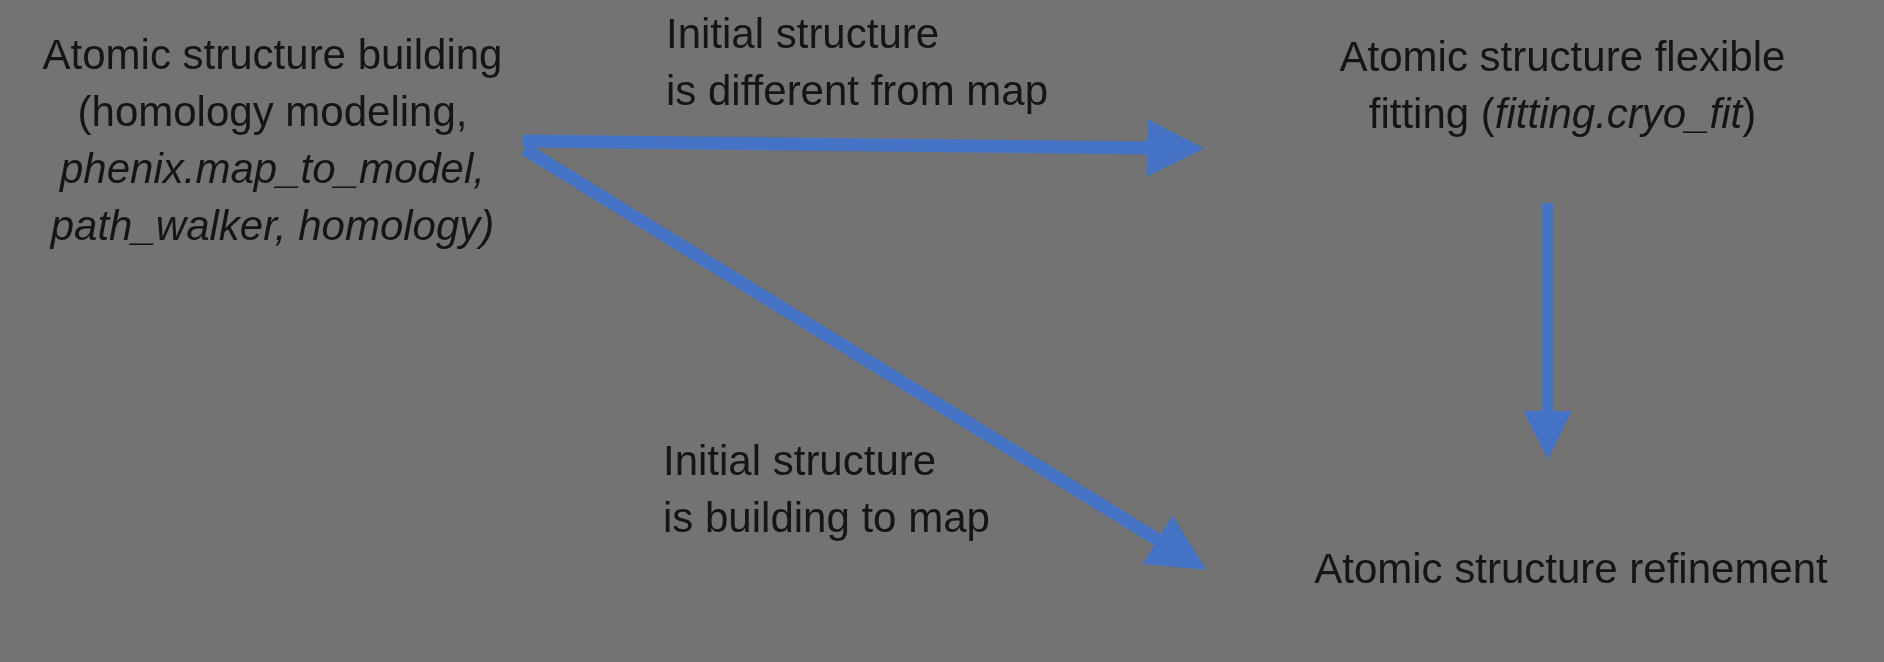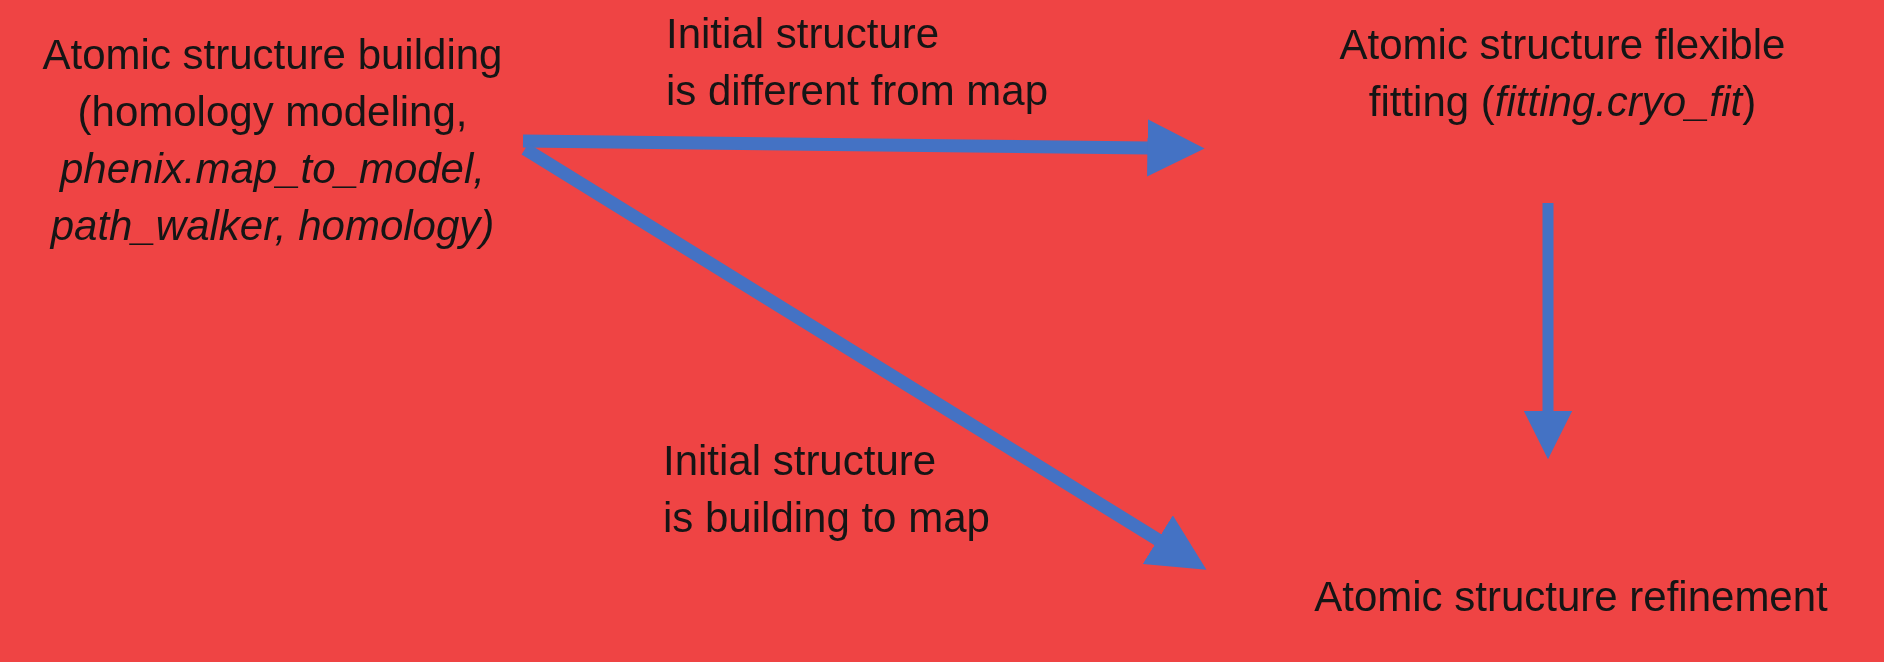--- a/index.html
+++ b/index.html
@@ -24,21 +24,21 @@
     font-size: 42px;
     line-height: 57px;
     white-space: nowrap;
   }
   .center { text-align: center; }
   .italic { font-style: italic; }
 </style>
 </head>
 <body>
 
-<div class="canvas" style="background: #ef4444; color: rgb(21, 21, 21);">
+<div class="canvas" style="background: #737373; color: rgb(21, 21, 21);">
 
   <svg class="arrows-layer" width="1884" height="662" viewBox="0 0 1884 662" xmlns="http://www.w3.org/2000/svg">
     <defs>
       <marker id="ah" markerUnits="strokeWidth" markerWidth="4.4" markerHeight="4.4" refX="0.2" refY="2.2" orient="auto">
         <path d="M0,0 L4.4,2.2 L0,4.4 Z"></path>
       </marker>
     </defs>
     <g>
       <line x1="523" y1="141" x2="1150" y2="148" stroke-width="13" marker-end="url(#ah)"></line>
     </g>
@@ -55,27 +55,27 @@
     <div>(homology modeling,</div>
     <div class="italic">phenix.map_to_model,</div>
     <div class="italic">path_walker, homology)</div>
   </div>
 
   <div class="textblock" style="left:666px; top:5px;">
     <div>Initial structure</div>
     <div>is different from map</div>
   </div>
 
-  <div class="textblock center" style="left:1295px; top:16px; width:535px;">
+  <div class="textblock center" style="left:1295px; top:28px; width:535px;">
     <div>Atomic structure flexible</div>
     <div><span>fitting (</span><span class="italic">fitting.cryo_fit</span><span>)</span></div>
   </div>
 
   <div class="textblock" style="left:663px; top:432px;">
     <div>Initial structure</div>
     <div>is building to map</div>
   </div>
 
-  <div class="textblock center" style="left:1258px; top:568px; width:626px;">
+  <div class="textblock center" style="left:1258px; top:540px; width:626px;">
     <div>Atomic structure refinement</div>
   </div>
 
 </div>
 
 </body></html>

